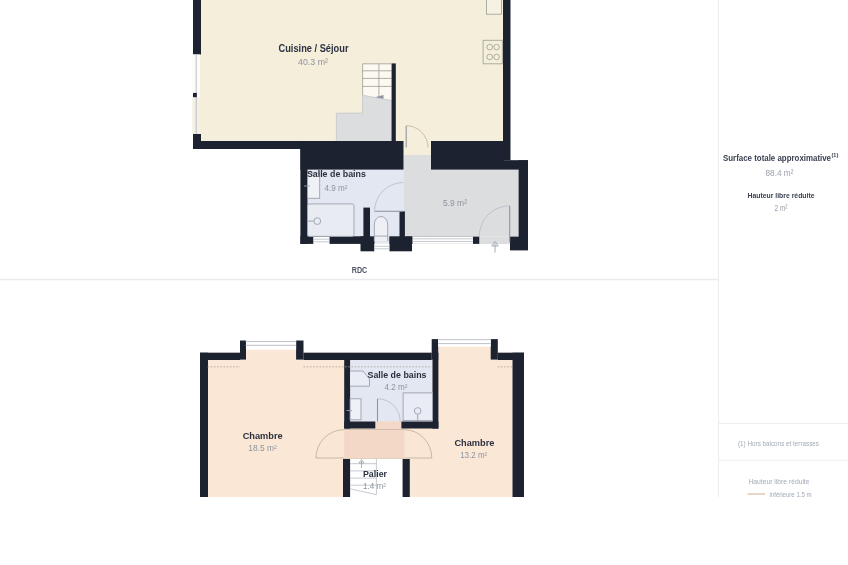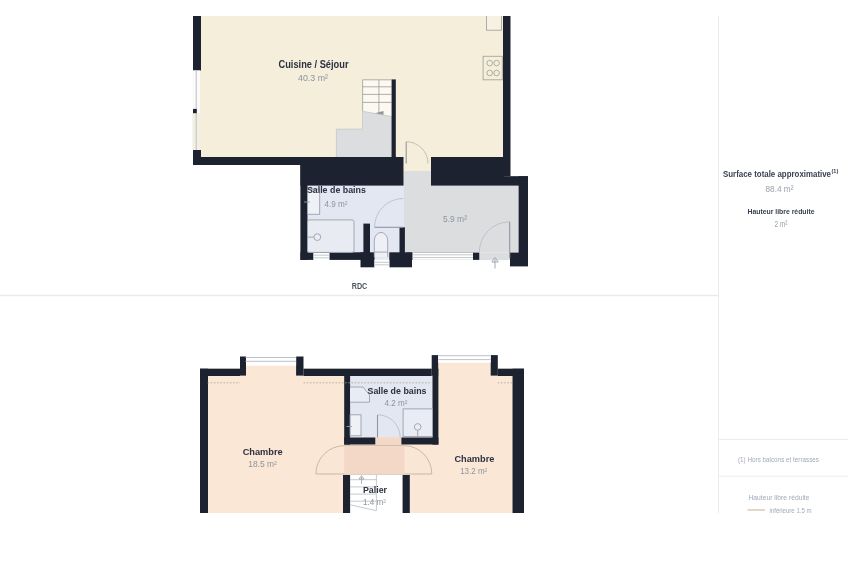--- a/index.html
+++ b/index.html
@@ -1,16 +1,16 @@
 <!DOCTYPE html>
 <html><head>
 <meta charset="utf-8">
 <style>
 html,body{margin:0;padding:0;background:#ffffff;}
-#app{position:relative;width:848px;height:497px;overflow:hidden;font-family:"Liberation Sans",sans-serif;margin-top:16px;}
+#app{position:relative;width:848px;height:497px;overflow:hidden;font-family:"Liberation Sans",sans-serif;}
 svg text{font-family:"Liberation Sans",sans-serif;}
 .lbl{fill:#2b3140;font-weight:bold;text-anchor:middle;}
 .val{fill:#8d94a0;text-anchor:middle;}
 </style>
 </head>
 <body>
 <div id="app">
 <svg width="848" height="565" viewBox="0 0 848 565">
 
 <rect x="0" y="0" width="848" height="565" fill="#ffffff"></rect>

